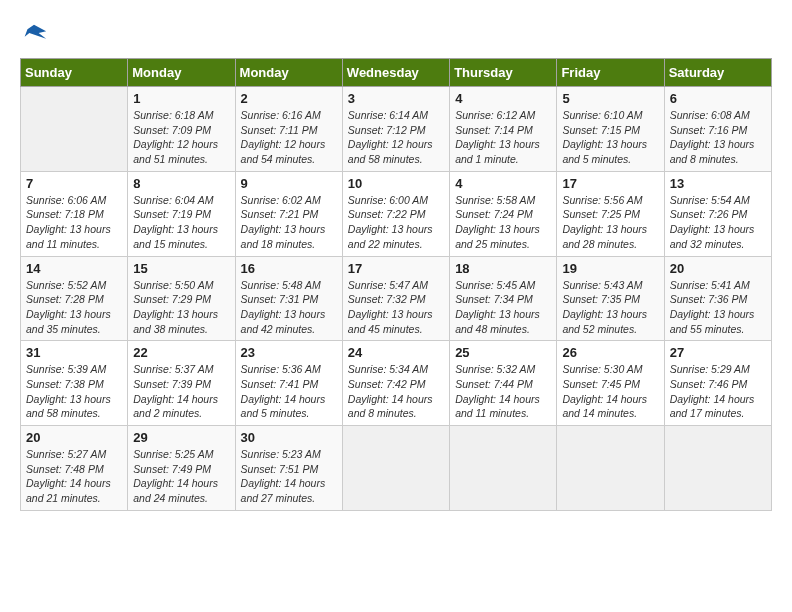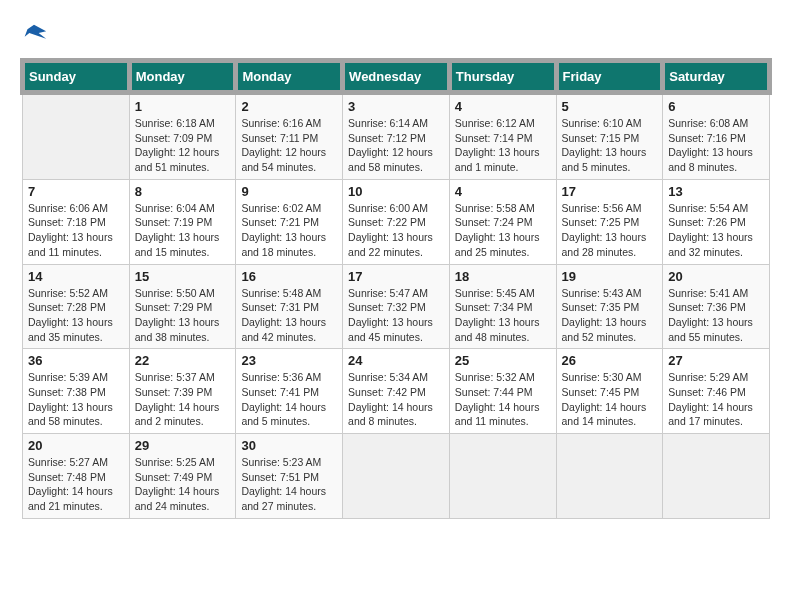--- a/index.html
+++ b/index.html
@@ -52,27 +52,27 @@
       font-size: 16px;
       color: #333;
       font-weight: normal;
     }
     .calendar {
       width: 100%;
       border-collapse: collapse;
       font-size: 11px;
     }
     .calendar thead tr th {
-      background: #0f766e;
+      background: #4d7c0f;
       color: #fff;
       padding: 6px 4px;
       text-align: left;
       font-size: 13px;
       font-weight: bold;
-      border: 5px solid #a3a3a3;
+      border: 1px solid #a3a3a3;
     }
     .calendar tbody tr td {
       border: 1px solid #ccc;
       vertical-align: top;
       padding: 4px 5px;
       min-height: 80px;
       width: calc(100%/7);
       background: #fff;
     }
     .calendar tbody tr:nth-child(odd) td {
@@ -85,20 +85,21 @@
       font-size: 13px;
       font-weight: bold;
       color: #222;
       display: block;
       margin-bottom: 2px;
     }
     .day-info {
       color: #333;
       line-height: 1.4;
       font-size: 10.5px;
+      font-style: italic;
     }
     .empty-cell {
       background: #f0f0f0 !important;
     }
   </style>
 </head>
 <body>
 
 <div class="header-area">
   <div class="logo">
@@ -211,21 +212,21 @@
           <span class="day-number">19</span>
           <div class="day-info">Sunrise: 5:43 AM<br>Sunset: 7:35 PM<br>Daylight: 13 hours<br>and 52 minutes.</div>
         </td>
         <td>
           <span class="day-number">20</span>
           <div class="day-info">Sunrise: 5:41 AM<br>Sunset: 7:36 PM<br>Daylight: 13 hours<br>and 55 minutes.</div>
         </td>
       </tr>
       <tr>
         <td>
-          <span class="day-number">36</span>
+          <span class="day-number">31</span>
           <div class="day-info">Sunrise: 5:39 AM<br>Sunset: 7:38 PM<br>Daylight: 13 hours<br>and 58 minutes.</div>
         </td>
         <td>
           <span class="day-number">22</span>
           <div class="day-info">Sunrise: 5:37 AM<br>Sunset: 7:39 PM<br>Daylight: 14 hours<br>and 2 minutes.</div>
         </td>
         <td>
           <span class="day-number">23</span>
           <div class="day-info">Sunrise: 5:36 AM<br>Sunset: 7:41 PM<br>Daylight: 14 hours<br>and 5 minutes.</div>
         </td>

